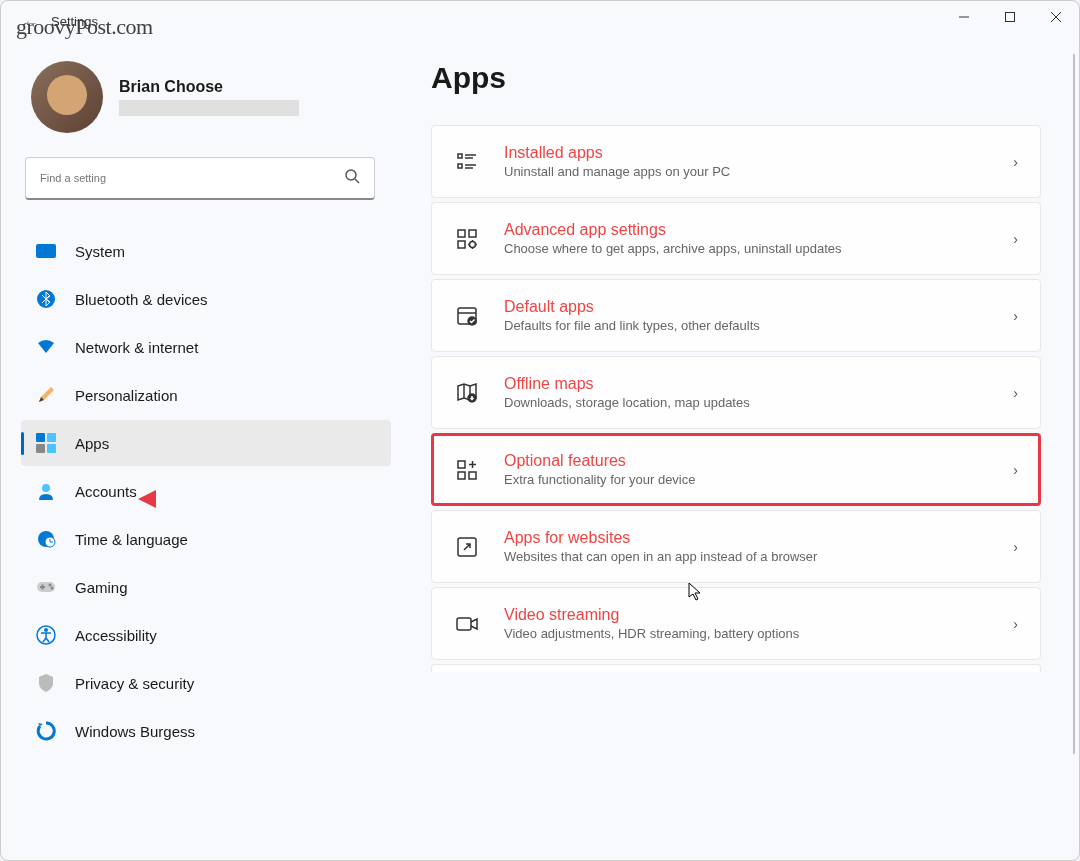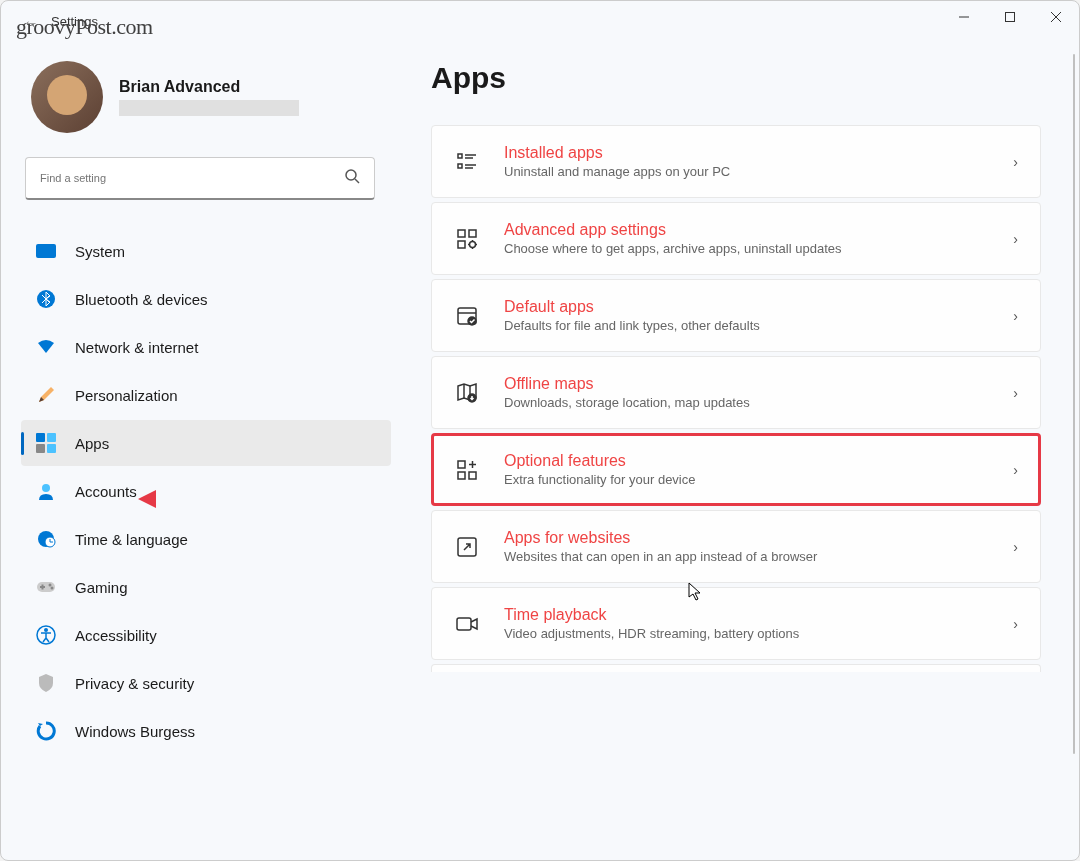--- a/index.html
+++ b/index.html
@@ -98,21 +98,21 @@
         </div>
     </div>
   </div>
 
   <div class="content">
 
     <div class="sidebar">
       <div class="profile">
         <div class="avatar"></div>
         <div>
-          <div class="profile-name">Brian Advanced</div>
+          <div class="profile-name">Brian Choose</div>
           <div class="profile-email"></div>
         </div>
       </div>
 
       <div class="search-box">
         <input type="text" placeholder="Find a setting" style="">
         <span class="search-icon">
           <svg width="16" height="16" viewBox="0 0 16 16">
               <circle cx="7" cy="7" r="5" fill="none" stroke="#555" stroke-width="1.5"></circle>
               <line x1="11" y1="11" x2="15" y2="15" stroke="#555" stroke-width="1.5"></line>
@@ -331,21 +331,21 @@
         </div>
 
         <div class="settings-item">
           <span class="settings-icon">
               <svg width="24" height="24" viewBox="0 0 24 24" fill="none" stroke="#333" stroke-width="1.5">
                 <rect x="2" y="6" width="14" height="12" rx="2"></rect>
                 <path d="M16 10 L22 7 V17 L16 14"></path>
               </svg>
             </span>
           <div class="settings-text">
-            <div class="settings-title">Time playback</div>
+            <div class="settings-title">Video streaming</div>
             <div class="settings-desc">Video adjustments, HDR streaming, battery options</div>
           </div>
           <span class="chevron">›</span>
         </div>
 
         <div style="height:8px; background:#fefefe; border:1px solid #e8e8e8; border-radius:4px 4px 0 0; border-bottom:none;"></div>
 
       </div>
     </div>
 

